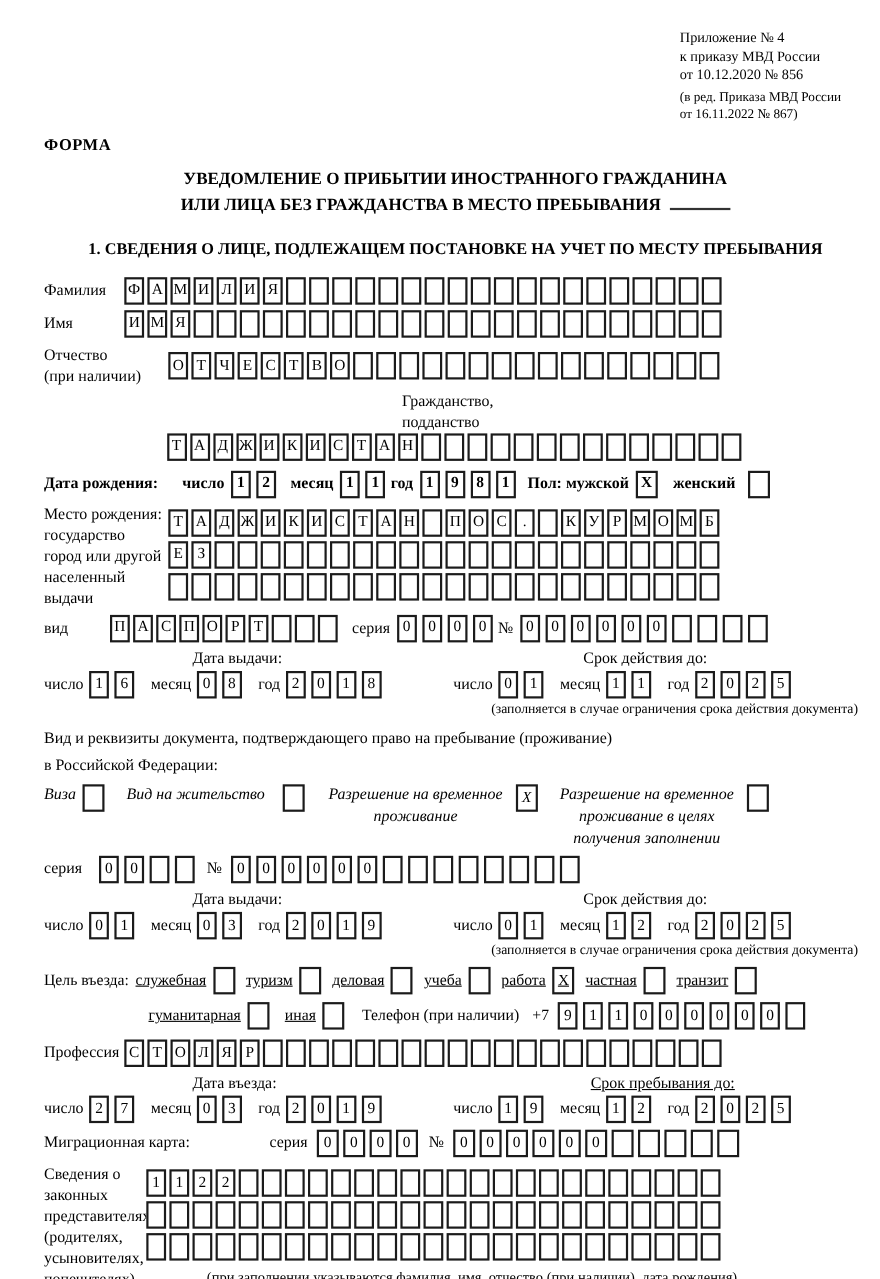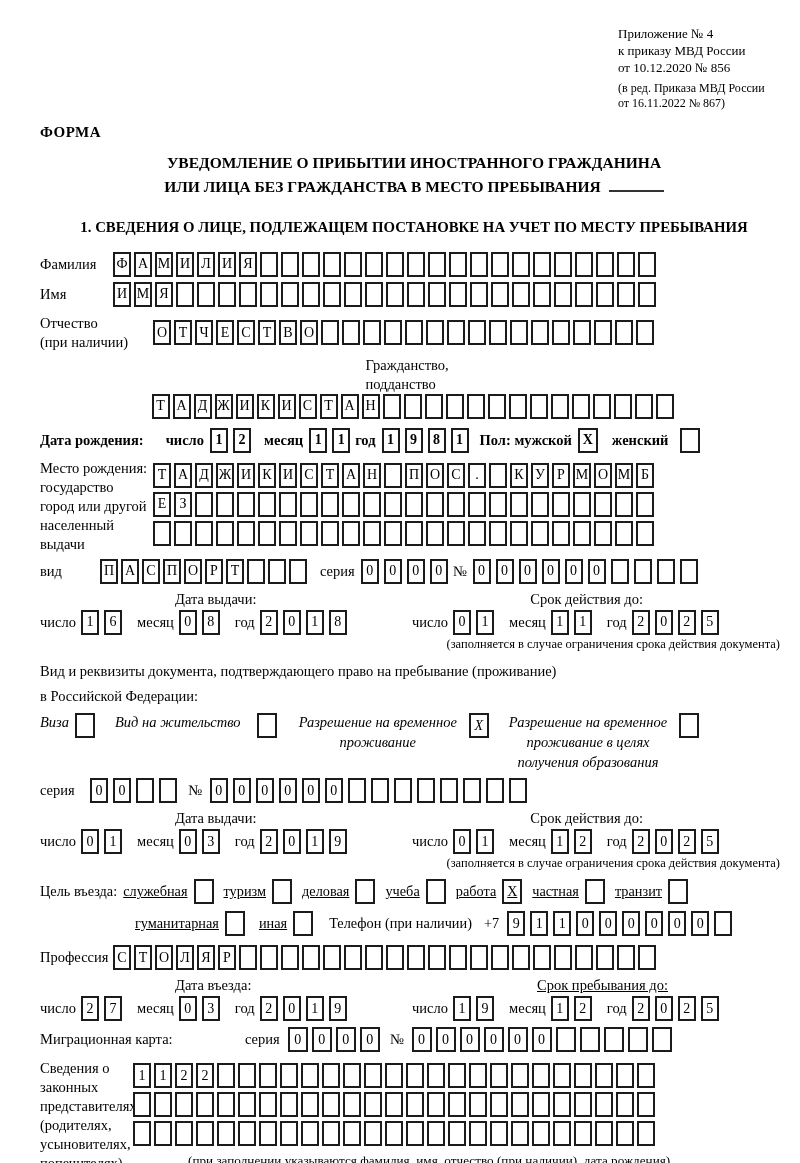--- a/index.html
+++ b/index.html
@@ -439,21 +439,21 @@
         <span>проживание</span>
       </span>
       <span class="cells cbox ml12">
           <span class="cell">X</span>
         </span>
     </span>
     <span class="permit-item ml20">
       <span class="plbl">
         <span>Разрешение на временное</span><br>
         <span>проживание в целях</span><br>
-        <span>получения образования</span>
+        <span>получения заполнении</span>
       </span>
       <span class="cells cbox ml12">
           <span class="cell"></span>
         </span>
     </span>
   </div>
 
   <div class="frow" style="margin-top:6px;align-items:center;">
     <span class="lbl" style="width:50px;">серия</span>
     <span class="cells g">

